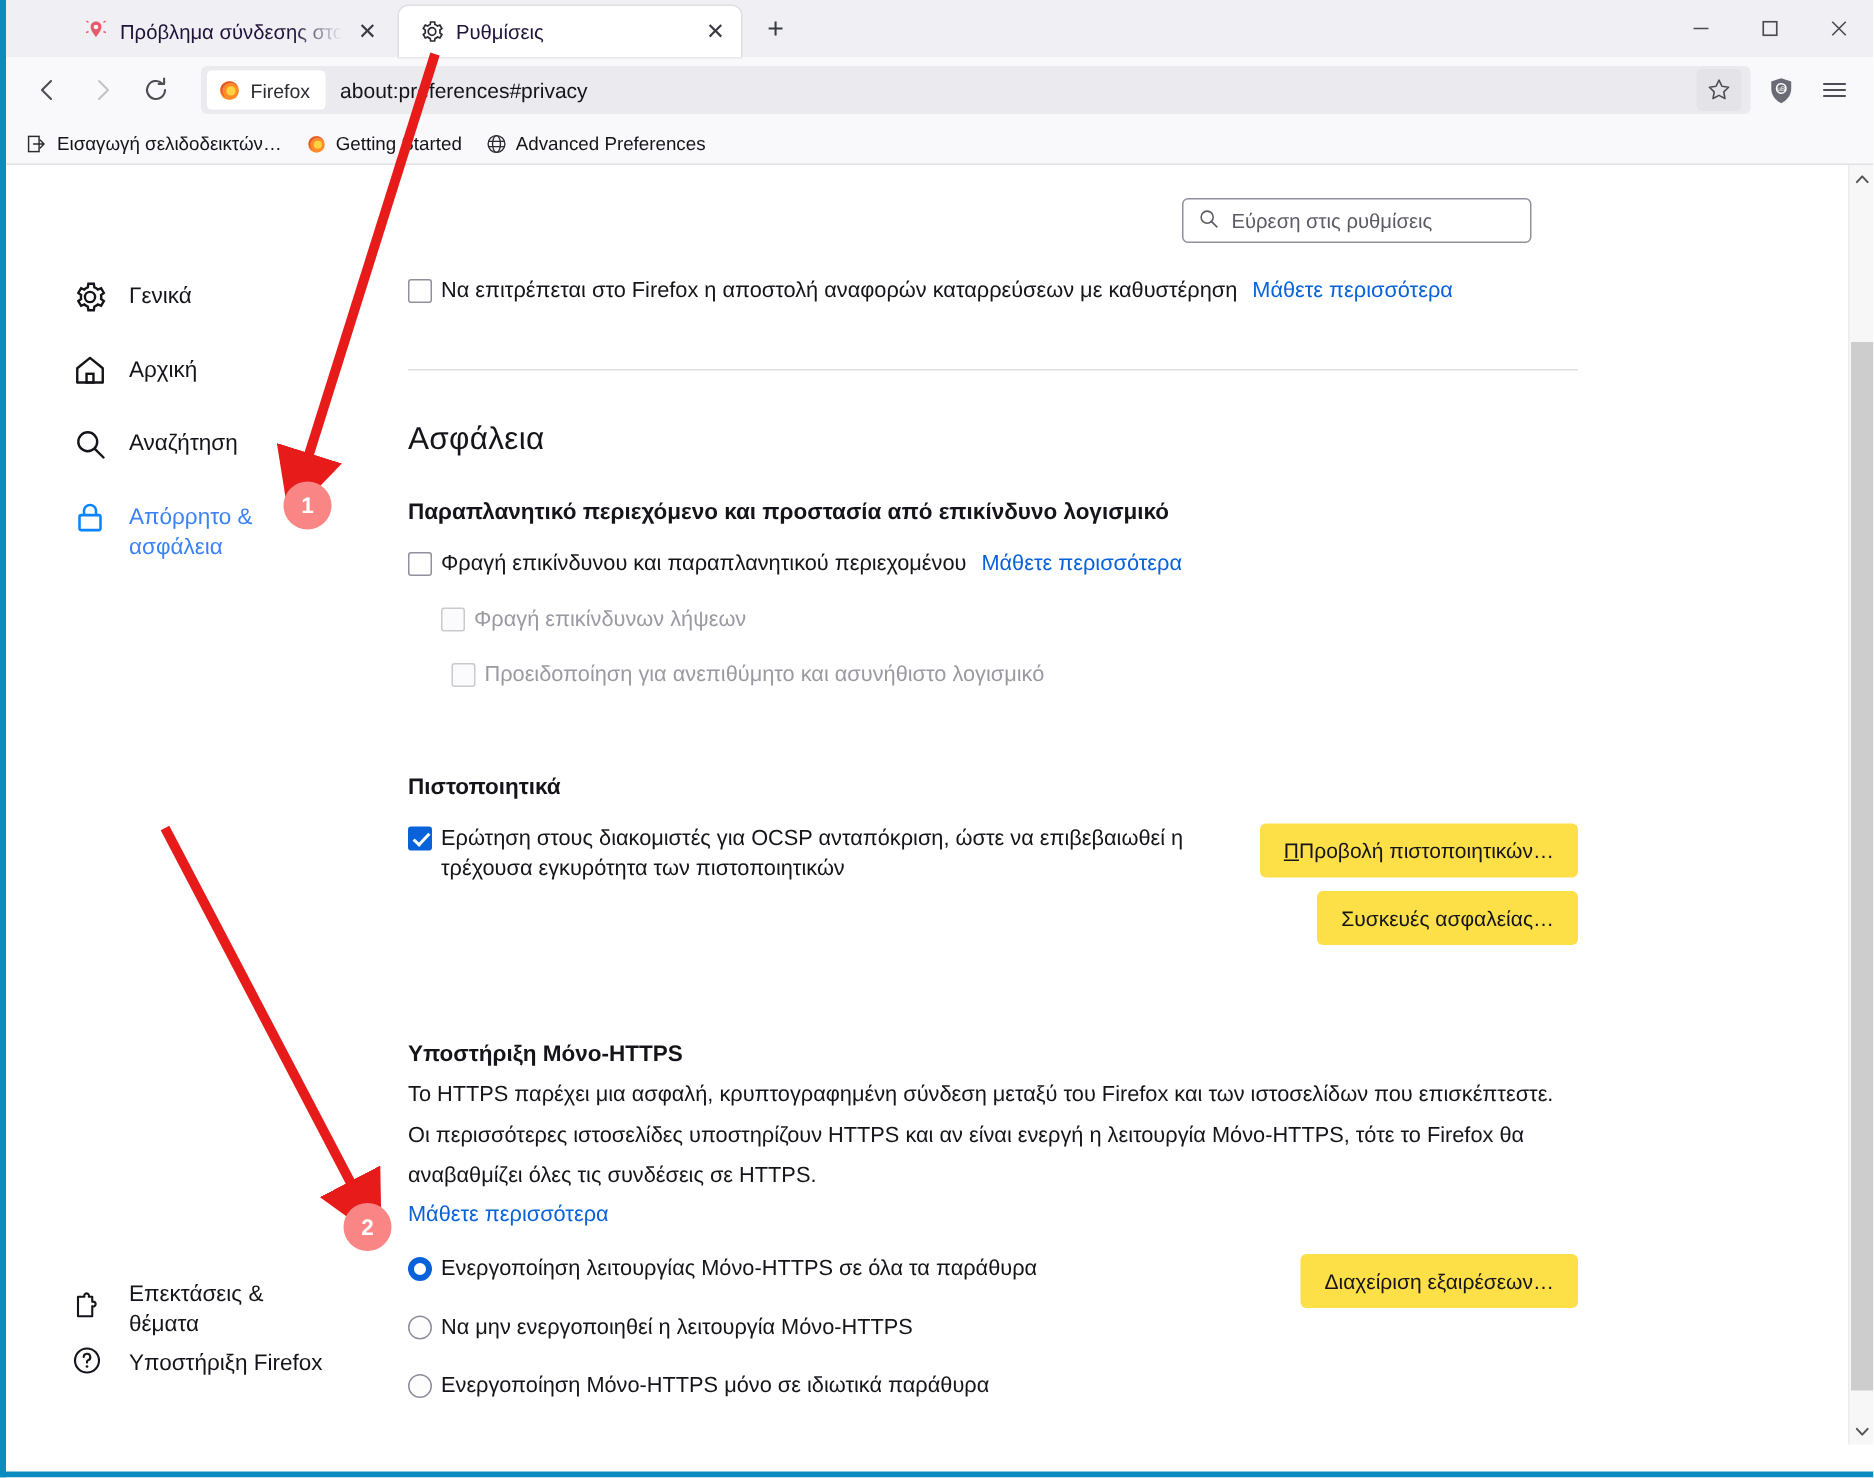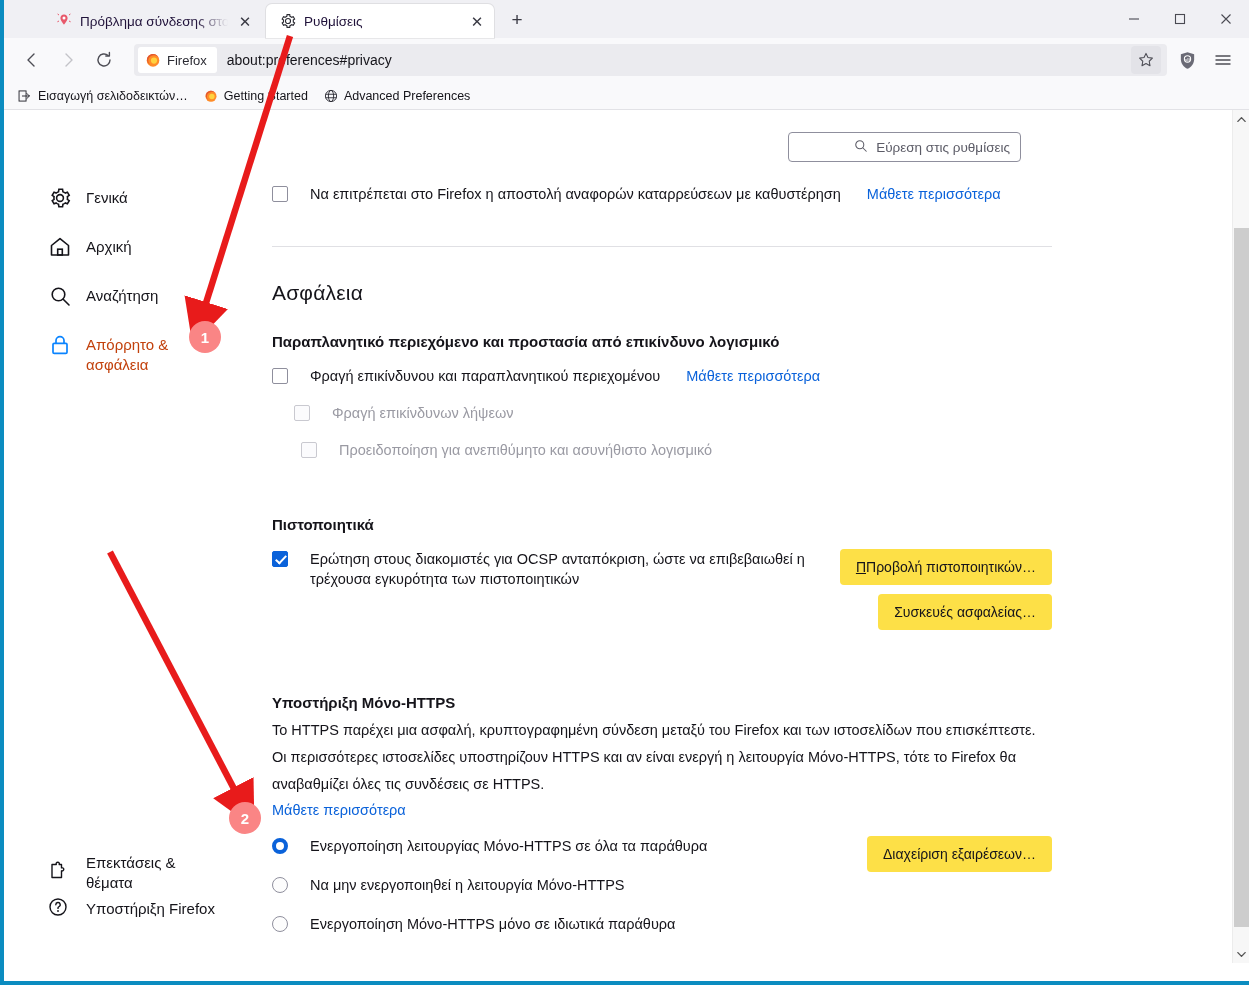--- a/index.html
+++ b/index.html
@@ -165,21 +165,21 @@
     display: flex;
     align-items: flex-start;
     gap: 14px;
     height: 49px;
     padding-left: 44px;
     font-size: 15px;
     color: #15141a;
     line-height: 20px;
   }
   .side-item .si-ico { flex: 0 0 24px; width:24px; height:24px; color:#15141a; margin-top:-2px; }
-  .side-item.selected { color: #c2410c; }
+  .side-item.selected { color: #3b82f6; }
   .side-item.selected .si-ico { color: #0a84ff; }
   .side-item.two-line { height: 64px; }
   .side-label { max-width: 140px; }
   .side-bottom {
     position: absolute;
     left: 0; bottom: 36px; width: 248px;
   }
   .side-bottom .side-item { height: 36px; align-items: center; }
   .side-bottom .side-item .si-ico { margin-top: 0; }
 
@@ -192,26 +192,25 @@
   .searchwrap { padding-top: 22px; display: flex; justify-content: flex-end; padding-right: 192px;}
   .search-box {
     width: 233px; height: 30px;
     border: 1px solid #8f8f9d;
     border-radius: 4px;
     display: flex; align-items: center; gap: 8px;
     padding: 0 10px;
     font-size: 13.5px;
     color: #5b5b66;
     background: #fff;
-    justify-content: flex-end;
   }
 
   .panel { padding-left: 0; width: 780px; }
   .row {
-    display: flex; align-items: flex-start; gap: 22px;
+    display: flex; align-items: flex-start; gap: 6px;
     font-size: 14.5px; color: #15141a;
     line-height: 20px;
   }
   .cb {
     width: 16px; height: 16px;
     border: 1px solid #8f8f9d;
     border-radius: 2px;
     background: #fff;
     flex: 0 0 16px;
     margin-top: 2px;

